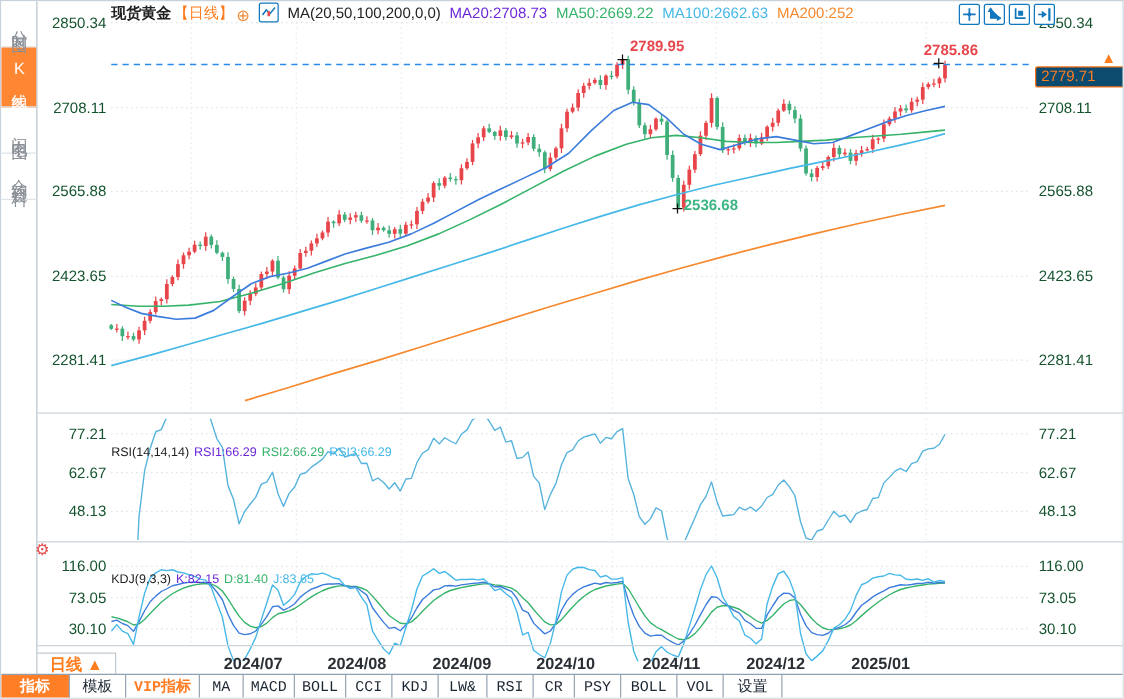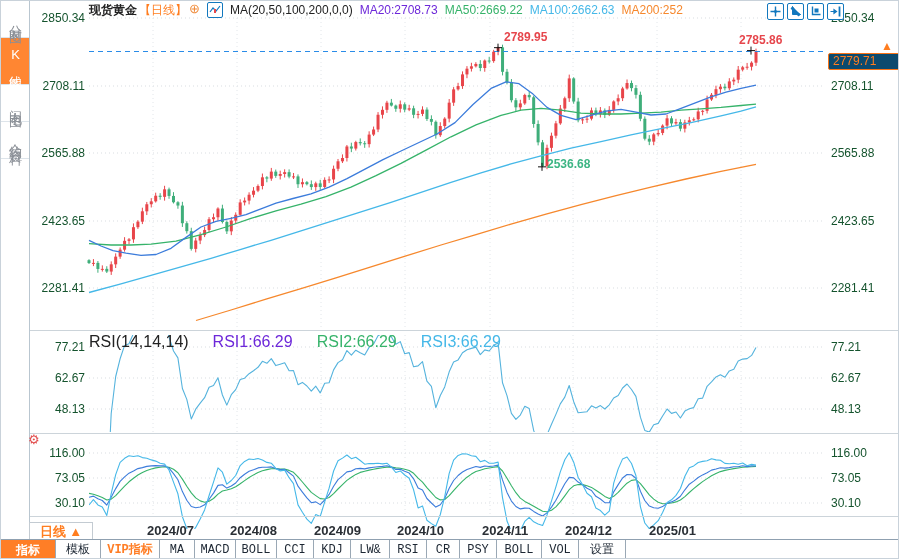--- a/index.html
+++ b/index.html
@@ -29,35 +29,35 @@
   .ax.r{left:830px;width:62px;text-align:left;}
   
   .anno{position:absolute;font-size:12px;font-weight:bold;z-index:5;}
   .anno.red{color:#e6464c;} .anno.green{color:#3db584;}
   .price-tag{position:absolute;left:827px;top:52px;width:66px;height:15px;border:1px solid #f97316;
              border-radius:2px;background:#0c4a6e;color:#ff7d1f;font-size:12px;line-height:15px;
              padding-left:4px;z-index:7;}
   .tag-arrow{position:absolute;left:880px;top:38px;color:#ff7d1f;font-size:12px;z-index:7;}
   .gear{position:absolute;left:27px;top:431px;color:#e25050;font-size:13px;z-index:7;cursor:pointer;}
   
-  .panel-head{position:absolute;left:88px;display:flex;gap:24px;font-size:16px;white-space:nowrap;z-index:5;}
+  .panel-head{position:absolute;left:88px;display:flex;gap:4px;font-size:10px;white-space:nowrap;z-index:5;margin-top:24px;}
   .panel-title{color:#222;}
   
   .hline{position:absolute;left:0;width:899px;height:1px;background:#ccd4da;z-index:3;}
   
   .period-box{position:absolute;left:28px;top:521px;width:62px;height:17px;border:1px solid #c3cbd2;
               background:#fff;color:#ff7d1f;font-weight:bold;font-size:13px;text-align:center;
-              line-height:17px;z-index:6;cursor:pointer;font-family:Liberation Serif, serif;}
-  .date-lbl{position:absolute;top:522px;font-size:13px;font-weight:bold;color:#2a2f35;z-index:5;}
+              line-height:17px;z-index:6;cursor:pointer;}
+  .date-lbl{position:absolute;top:522px;font-size:13px;font-weight:bold;color:#2a2f35;z-index:5;margin-left:32px;}
   
   .tabbar{position:absolute;left:0;top:538px;width:899px;height:21px;background:#fff;
           border-top:1px solid #8fa0b0;display:flex;z-index:9;}
   .tab{height:20px;line-height:20px;text-align:center;font-size:12px;color:#1d2733;
        border-right:1px solid #9aa8b5;cursor:pointer;font-family:"Liberation Mono","Liberation Sans",sans-serif;white-space:nowrap;overflow:hidden;}
-  .tab.active{background:#ff7e26;color:#fff;font-weight:bold;font-family:Liberation Serif, serif;}
+  .tab.active{background:#ff7e26;color:#fff;font-weight:bold;}
   .tab.vip{color:#ff7e26;font-weight:bold;}
   svg.layer{position:absolute;left:0;z-index:2;}
 </style>
 </head>
 <body>
 
 <div id="app">
 
   <svg id="price-svg" class="layer" style="top:0" width="899" height="332" viewBox="0 0 899 332">
       <line x1="88" y1="17" x2="822" y2="17" stroke="#d9dde1" stroke-dasharray="1 3"></line>
@@ -429,21 +429,21 @@
     </svg>
 
   <div class="sidebar">
     <div class="side-item"><span>分时图</span></div>
     <div class="side-item active"><span>K线图</span></div>
     <div class="side-item"><span>闪电图</span></div>
     <div class="side-item"><span>合约资料</span></div>
   </div>
 
   <div class="chart-header">
-    <span style="display:flex;align-items:flex-start;gap:2px">
+    <span style="display:flex;align-items:flex-end;gap:2px">
       <span class="sym">现货黄金</span>
         <span class="tag-orange">【日线】</span>
       <span class="plus-ico">⊕</span>
     </span>
     <span class="mini-chart-ico">
       <svg width="14" height="14">
           <path d="M2 9 L5 5 L8 8 L12 3" stroke="#1278be" fill="none" stroke-width="1.2"></path>
           <rect x="6" y="6" width="2" height="4" fill="#e8454a"></rect>
         </svg>
     </span>
@@ -504,20 +504,26 @@
     <span class="c-cyan">RSI3:66.29</span>
   </div>
   <div class="ax l" style="top:339px">77.21</div>
   <div class="ax l" style="top:370px">62.67</div>
   <div class="ax l" style="top:401px">48.13</div>
   <div class="ax r" style="top:339px">77.21</div>
   <div class="ax r" style="top:370px">62.67</div>
   <div class="ax r" style="top:401px">48.13</div>
 
   <div class="gear">⚙</div>
+  <div class="panel-head" style="top:433px">
+    <span class="panel-title">KDJ(9,3,3)</span>
+    <span class="c-blue">K:82.15</span>
+    <span class="c-green">D:81.40</span>
+    <span class="c-cyan">J:83.65</span>
+  </div>
   <div class="ax l" style="top:445px">116.00</div>
   <div class="ax l" style="top:470px">73.05</div>
   <div class="ax l" style="top:495px">30.10</div>
   <div class="ax r" style="top:445px">116.00</div>
   <div class="ax r" style="top:470px">73.05</div>
   <div class="ax r" style="top:495px">30.10</div>
 
   <div class="hline" style="top:329px"></div>
   <div class="hline" style="top:432px"></div>
   <div class="hline" style="top:515px"></div>

